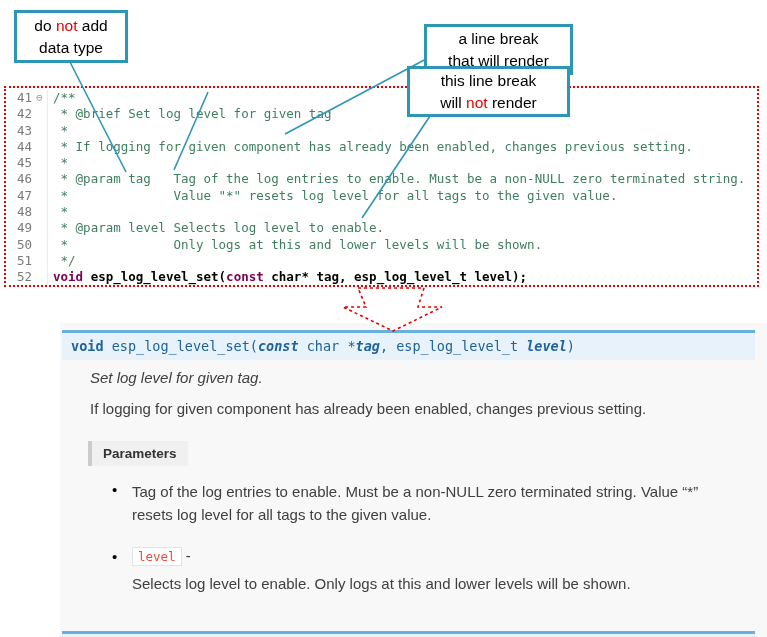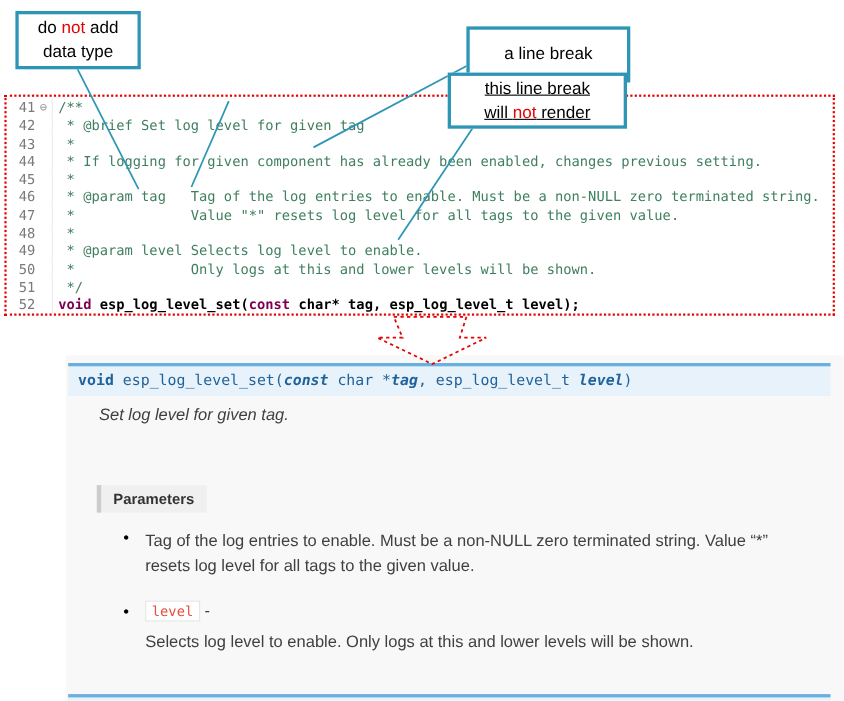--- a/index.html
+++ b/index.html
@@ -78,23 +78,24 @@
 <div id="stage">
 
   <div class="callout" style="left:14px; top:10px; width:114px; height:53px;">
     <div><span>do </span><span class="red">not</span><span> add</span></div>
     <div>data type</div>
   </div>
 
 
   <div class="callout" style="left:424px; top:24px; width:149px; height:51px;">
     <div>a line break</div>
+    <div>that will render</div>
   </div>
 
-  <div class="callout" style="left:407px; top:66px; width:163px; height:51px;text-decoration:underline;">
+  <div class="callout" style="left:407px; top:66px; width:163px; height:51px;">
     <div>this line break</div>
     <div><span>will </span><span class="red">not</span><span> render</span></div>
   </div>
 
   <svg id="overlay" viewBox="0 0 767 637">
     <line x1="70" y1="62" x2="126" y2="172" stroke="#2e96b5" stroke-width="1.6"></line>
     <line x1="208" y1="92" x2="174" y2="170" stroke="#2e96b5" stroke-width="1.6"></line>
     <line x1="428" y1="58" x2="285" y2="134" stroke="#2e96b5" stroke-width="1.6"></line>
     <line x1="430" y1="116" x2="362" y2="218" stroke="#2e96b5" stroke-width="1.6"></line>
     <path d="M358 288 L424 288 L418 307 L442 307 L393 331 L343 307 L366 307 Z" fill="none" stroke="#e60000" stroke-width="1.6" stroke-dasharray="3,3"></path>
@@ -113,20 +114,21 @@
         <div class="code-line"><span class="ln">49</span><span class="fold"></span><span class="code-text"><span class="cmt"> * @param level Selects log level to enable.</span></span></div>
         <div class="code-line"><span class="ln">50</span><span class="fold"></span><span class="code-text"><span class="cmt"> *              Only logs at this and lower levels will be shown.</span></span></div>
         <div class="code-line"><span class="ln">51</span><span class="fold"></span><span class="code-text"><span class="cmt"> */</span></span></div>
         <div class="code-line"><span class="ln">52</span><span class="fold"></span><span class="code-text"><span class="kw">void</span><span class="fn"> esp_log_level_set(</span><span class="kw">const</span><span class="fn"> char* tag, esp_log_level_t level);</span></span></div>
       </div>
   </div>
 
   <div id="docs-panel">
     <div id="signature"><span class="sig-kw">void</span><span class="sig-plain"> </span><span class="sig-name">esp_log_level_set</span><span class="sig-plain">(</span><span class="sig-kwi">const</span><span class="sig-plain">  char *</span><span class="sig-param">tag</span><span class="sig-plain">, esp_log_level_t </span><span class="sig-param">level</span><span class="sig-plain">)</span></div>
     <p class="docs-para" id="para1">Set log level for given tag.</p>
+    <p class="docs-para" id="para2">If logging for given component has already been enabled, changes previous setting.</p>
     <div id="params-label">Parameters</div>
     <ul id="params-list">
         <li>
           <span class="bullet">•</span>
           <div class="param-body">
             <p class="param-desc">Tag of the log entries to enable. Must be a non-NULL zero terminated string. Value “*” resets log level for all tags to the given value.</p>
           </div>
         </li>
         <li>
           <span class="bullet">•</span>

